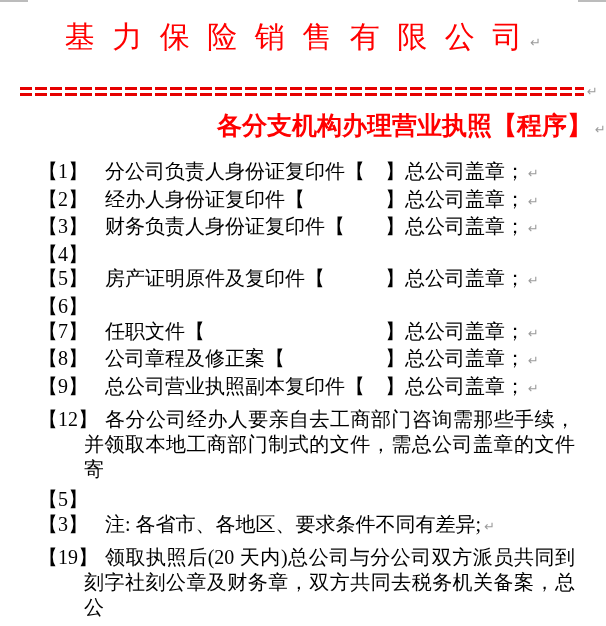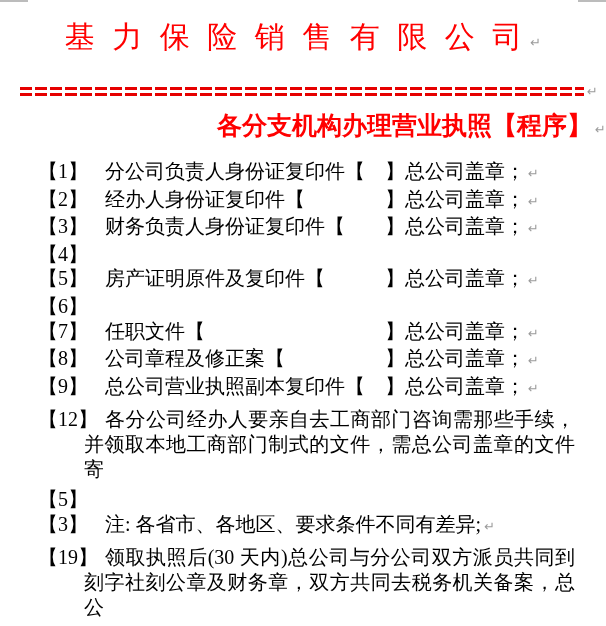--- a/index.html
+++ b/index.html
@@ -113,19 +113,19 @@
       </div>
       <div class="item">
         <div class="row">
           <span class="num">【3】</span>
           <span class="body line">注: 各省市、各地区、要求条件不同有差异;<span class="pilcrow">↵</span></span>
         </div>
       </div>
       <div class="item spaced">
         <div class="row">
           <span class="num">【19】</span>
-          <span class="body line justify">领取执照后(30 天内)总公司与分公司双方派员共同到</span>
+          <span class="body line justify">领取执照后(20 天内)总公司与分公司双方派员共同到</span>
         </div>
         <div class="cont line justify">刻字社刻公章及财务章，双方共同去税务机关备案，总公</div>
       </div>
     </div>
 
 </div>
 
 </body></html>

